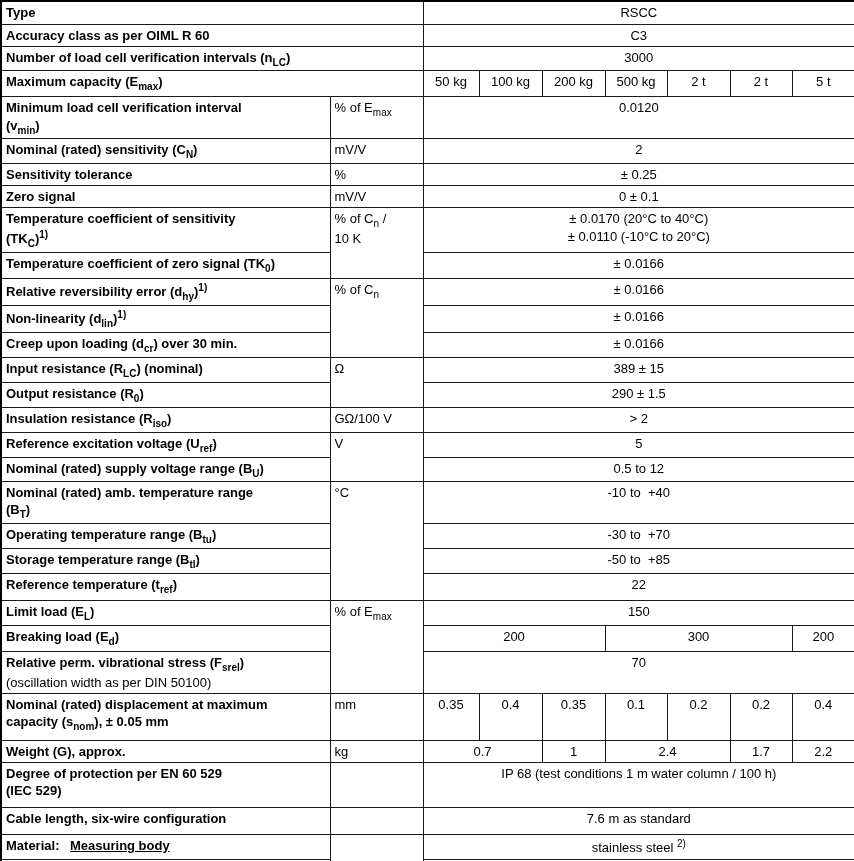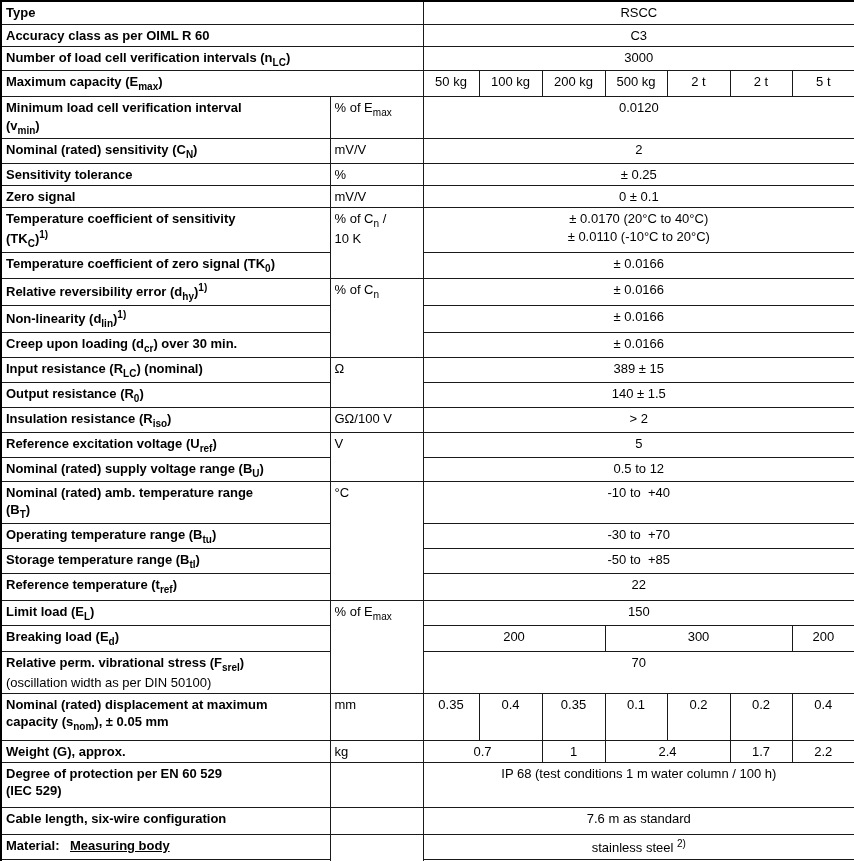--- a/index.html
+++ b/index.html
@@ -118,21 +118,21 @@
     <td class="val bt0" colspan="7">± 0.0166</td>
   </tr>
 
   <tr style="height:25px">
     <td class="lbl bb0">Input resistance (R<sub>LC</sub>) (nominal)</td>
     <td class="unit vmid" rowspan="2">Ω</td>
     <td class="val bb0" colspan="7">389 ± 15</td>
   </tr>
   <tr style="height:25px">
     <td class="lbl bt0">Output resistance (R<sub>0</sub>)</td>
-    <td class="val bt0" colspan="7">140 ± 1.5</td>
+    <td class="val bt0" colspan="7">290 ± 1.5</td>
   </tr>
 
   <tr style="height:21px">
     <td class="lbl">Insulation resistance (R<sub>iso</sub>)</td>
     <td class="unit">GΩ/100 V</td>
     <td class="val" colspan="7">&gt; 2</td>
   </tr>
 
   <tr style="height:23px">
     <td class="lbl bb0">Reference excitation voltage (U<sub>ref</sub>)</td>

